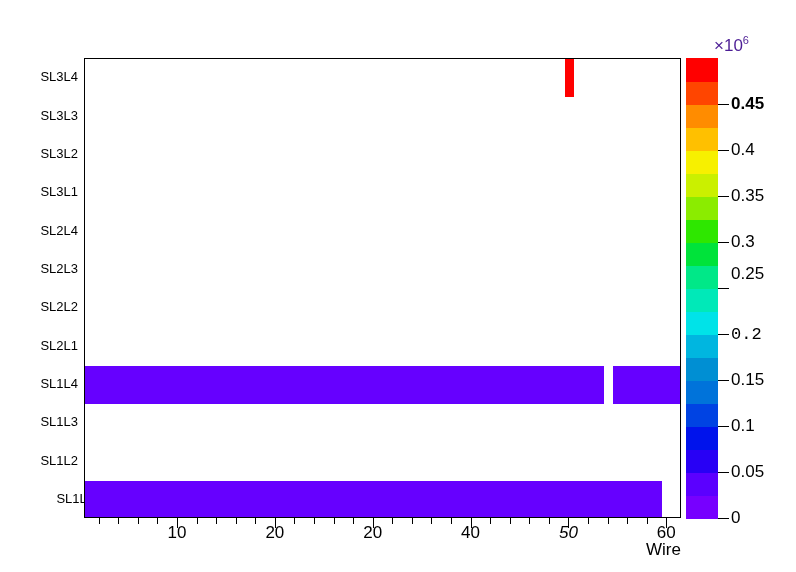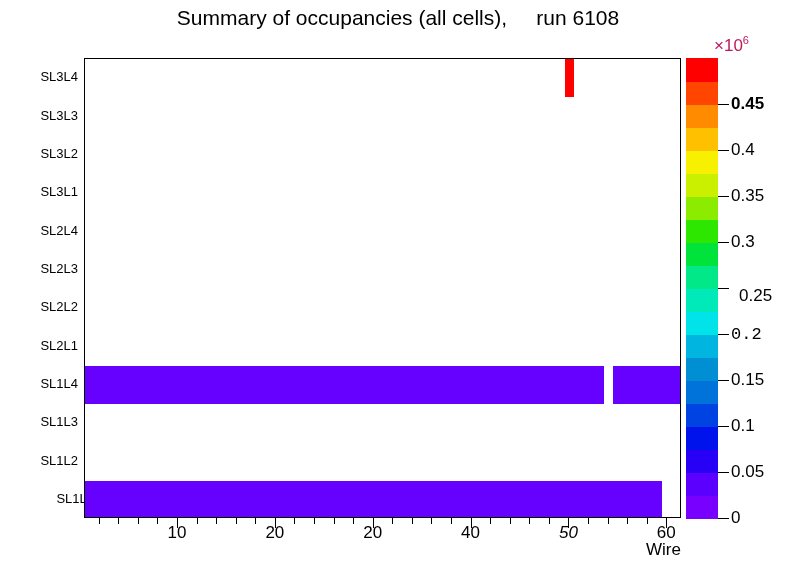--- a/index.html
+++ b/index.html
@@ -139,33 +139,32 @@
     white-space: nowrap;
     color: #000;
     transform: translateY(-50%);
   }
   #zexp {
     position: absolute;
     left: 714px;
     top: 34px;
     font-size: 17px;
     white-space: nowrap;
-    color: #be185d;
+    color: #4c1d95;
   }
   #zexp sup {
     font-size: 11px;
     vertical-align: super;
   }
 </style>
 </head>
 <body>
 
 <div id="canvas">
 
-  <div id="title">Summary of occupancies (all cells),     run 6108</div>
 
   <div id="yaxis">
       <div class="ytick" style="top: 498.833px;"></div>
       <div class="ylabel-box" style="top: 490.833px; padding-left: 16px;">SL1L1</div>
       <div class="ytick" style="top: 460.5px;"></div>
       <div class="ylabel-box" style="top: 452.5px;">SL1L2</div>
       <div class="ytick" style="top: 422.167px;"></div>
       <div class="ylabel-box" style="top: 414.167px;">SL1L3</div>
       <div class="ytick" style="top: 383.833px;"></div>
       <div class="ylabel-box" style="top: 375.833px;">SL1L4</div>
@@ -264,21 +263,21 @@
       <div class="zlabel-box" style="top: 518px;">0</div>
       <div class="ztick" style="top: 472px;"></div>
       <div class="zlabel-box" style="top: 472px;">0.05</div>
       <div class="ztick" style="top: 426px;"></div>
       <div class="zlabel-box" style="top: 426px;">0.1</div>
       <div class="ztick" style="top: 380px;"></div>
       <div class="zlabel-box" style="top: 380px;">0.15</div>
       <div class="ztick" style="top: 334px;"></div>
       <div class="zlabel-box" style="top: 334px; font-family: Liberation Mono, monospace;">0.2</div>
       <div class="ztick" style="top: 288px;"></div>
-      <div class="zlabel-box" style="top: 296px; margin-left: 8px;">0.25</div>
+      <div class="zlabel-box" style="top: 274px;">0.25</div>
       <div class="ztick" style="top: 242px;"></div>
       <div class="zlabel-box" style="top: 242px;">0.3</div>
       <div class="ztick" style="top: 196px;"></div>
       <div class="zlabel-box" style="top: 196px;">0.35</div>
       <div class="ztick" style="top: 150px;"></div>
       <div class="zlabel-box" style="top: 150px;">0.4</div>
       <div class="ztick" style="top: 104px;"></div>
       <div class="zlabel-box" style="top: 104px; font-weight: bold;">0.45</div>
     </div>
 

